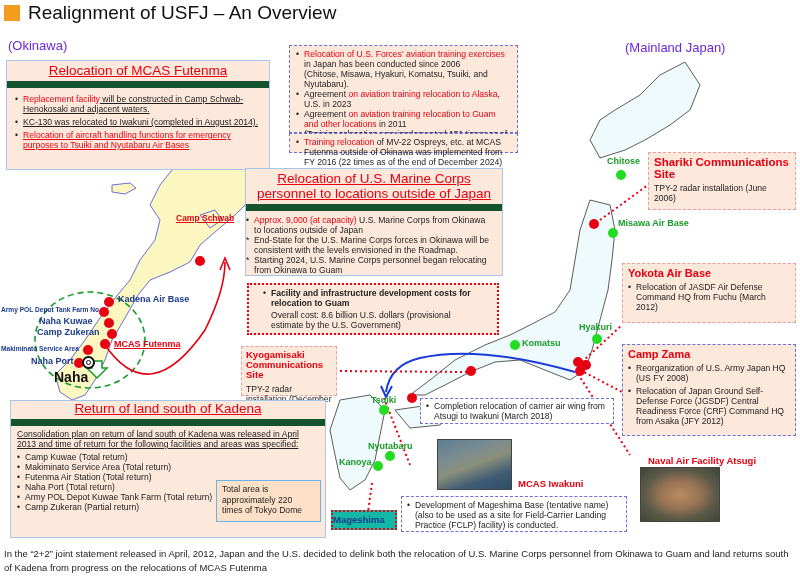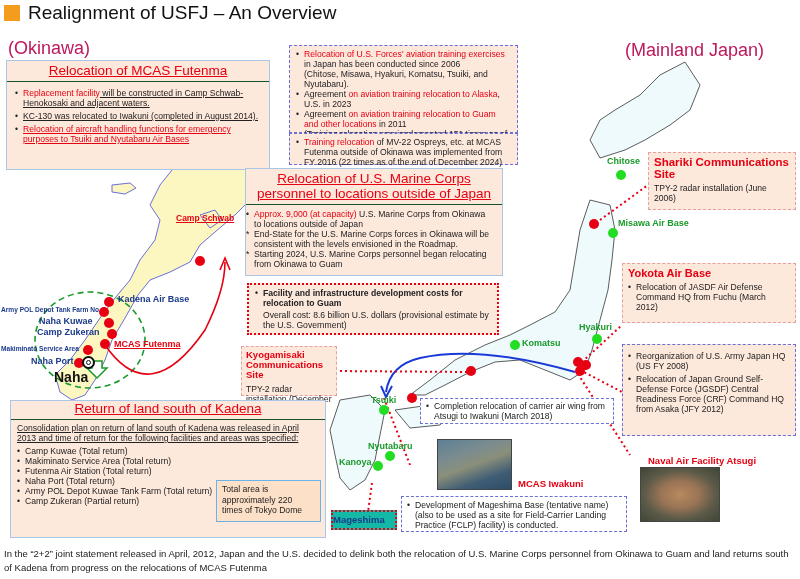--- a/index.html
+++ b/index.html
@@ -8,31 +8,31 @@
   .abs { position: absolute; }
   .red { color: #e60012; }
   .green { color: #1a9a2a; }
   .navy { color: #1a3a8a; }
   .ul { text-decoration: underline; }
 
   #title-bar { left: 4px; top: 2px; height: 22px; display: flex; align-items: center; }
   #title-square { width: 16px; height: 16px; background: #f39c1d; margin-right: 8px; }
   #title-text { font-size: 19px; color: #111; }
 
-  .region-label { font-size: 18px; color: #be185d; }
+  .region-label { font-size: 13px; color: #6d28d9; }
 
   .box { position: absolute; background: #fde8dc; font-size: 8.6px; line-height: 10px; }
   .box-solid-blue { border: 1px solid #a9c6e6; }
   .box-dash-blue { border: 1px dashed #6b6fd8; }
   .box-dot-red { border: 2px dotted #e60012; }
   .box-dash-red { border: 1px dashed #e7a0a0; }
   .box-white { background: #ffffff; }
 
   .box-head { font-size: 13.5px; font-weight: normal; color: #e60012; text-decoration: underline; text-align: center; }
-  .box-head-sep { border-bottom: 1px solid #14532d; }
+  .box-head-sep { border-bottom: 7px solid #14532d; }
   .bullets { list-style: none; }
   .bullets li { position: relative; padding-left: 8px; }
   .bullets li::before { content: "•"; position: absolute; left: 0; }
   .bullets.star li::before { content: "*"; }
 
   .site-title { color: #e60012; font-size: 11px; font-weight: bold; line-height: 12px; }
 
   .dot { position: absolute; border-radius: 50%; }
   .dot-red { background: #e60012; width: 10px; height: 10px; }
   .dot-green { background: #22dd22; width: 10px; height: 10px; }
@@ -93,21 +93,21 @@
   </ul>
 </div>
 
 <div class="box box-dash-blue" style="left:289px;top:45px;width:229px;height:88px;padding:3px 6px;">
   <ul class="bullets">
     <li><span class="red">Relocation of U.S. Forces' aviation training exercises</span><span> in Japan has been conducted since 2006</span><br><span>(Chitose, Misawa, Hyakuri, Komatsu, Tsuiki, and Nyutabaru).</span></li>
     <li><span>Agreement </span><span class="red">on aviation training relocation to Alaska</span><span>, U.S. in 2023</span></li>
     <li><span>Agreement </span><span class="red">on aviation training relocation to Guam and other locations</span><span> in 2011</span><br><span>(Training relocation was implemented 151 times as of the end of December 2024).</span></li>
   </ul>
 </div>
-<div class="box box-dash-blue" style="left:289px;top:133px;width:229px;height:32px;padding:3px 6px;">
+<div class="box box-dash-blue" style="left:289px;top:133px;width:229px;height:20px;padding:3px 6px;">
   <ul class="bullets">
       <li><span class="red">Training relocation</span><span> of MV-22 Ospreys, etc. at MCAS Futenma outside of Okinawa was implemented from FY 2016 (22 times as of the end of December 2024)</span></li>
     </ul>
 </div>
 
 <div class="box box-solid-blue" style="left:245px;top:168px;width:258px;height:108px;">
   <div class="box-head box-head-sep" style="padding:2px 8px 3px;line-height:15px;">
     <span>Relocation of U.S. Marine Corps</span><br><span>personnel to locations outside of Japan</span>
   </div>
   <div style="padding:4px 8px 0 0;">
@@ -115,21 +115,21 @@
     <ul class="bullets">
       <li><span class="red">Approx. 9,000 (at capacity)</span><span> U.S. Marine Corps from Okinawa to locations outside of Japan</span></li>
     </ul>
     <ul class="bullets star">
       <li><span>End-State for the U.S. Marine Corps forces in Okinawa will be consistent with the levels envisioned in the Roadmap.</span></li>
       <li><span>Starting 2024, U.S. Marine Corps personnel began relocating from Okinawa to Guam</span></li>
     </ul>
   </div>
 </div>
 
-<div class="box box-dot-red" style="left:247px;top:283px;width:252px;height:52px;padding:3px 6px;">
+<div class="box box-dot-red" style="left:247px;top:283px;width:252px;height:52px;padding:3px 14px;">
   <ul class="bullets">
       <li style="font-weight:bold;">Facility and infrastructure development costs for relocation to Guam</li>
     </ul>
   <div style="padding-left:8px;margin-top:2px;">Overall cost: 8.6 billion U.S. dollars (provisional estimate by the U.S. Government)</div>
 </div>
 
 <div class="box box-dash-red" style="left:241px;top:346px;width:96px;height:50px;padding:3px 4px;">
   <div class="site-title" style="font-size:9.5px;line-height:10px;">Kyogamisaki Communications Site</div>
   <div style="margin-top:4px;">TPY-2 radar installation (December 2014)</div>
 </div>
@@ -140,20 +140,21 @@
 </div>
 
 <div class="box box-dash-red" style="left:622px;top:263px;width:174px;height:60px;padding:3px 5px;">
   <div class="site-title">Yokota Air Base</div>
   <ul class="bullets" style="margin-top:3px;">
       <li>Relocation of JASDF Air Defense Command HQ from Fuchu (March 2012)</li>
     </ul>
 </div>
 
 <div class="box box-dash-blue" style="left:622px;top:344px;width:174px;height:92px;padding:3px 5px;">
+  <div class="site-title">Camp Zama</div>
   <ul class="bullets" style="margin-top:3px;">
     <li style="margin-bottom:3px;">Reorganization of U.S. Army Japan HQ (US FY 2008)</li>
     <li>Relocation of Japan Ground Self-Defense Force (JGSDF) Central Readiness Force (CRF) Command HQ from Asaka (JFY 2012)</li>
   </ul>
 </div>
 
 <div class="box box-dash-blue box-white" style="left:420px;top:398px;width:194px;height:26px;padding:2px 5px;">
   <ul class="bullets">
       <li>Completion relocation of carrier air wing from Atsugi to Iwakuni (March 2018)</li>
     </ul>

